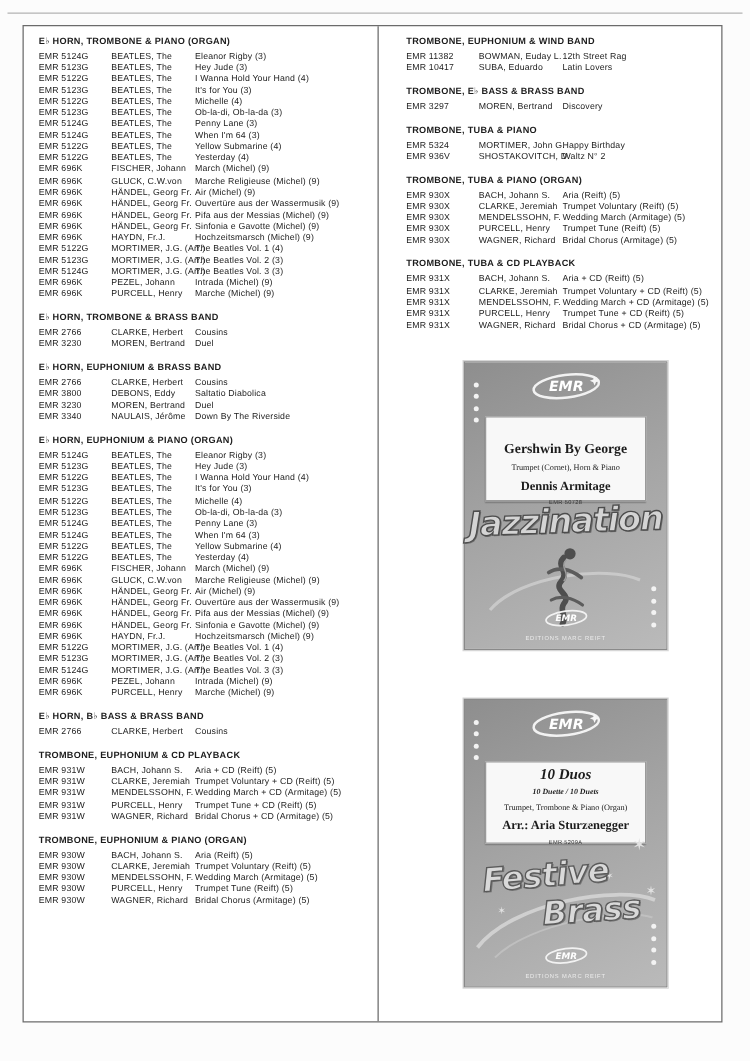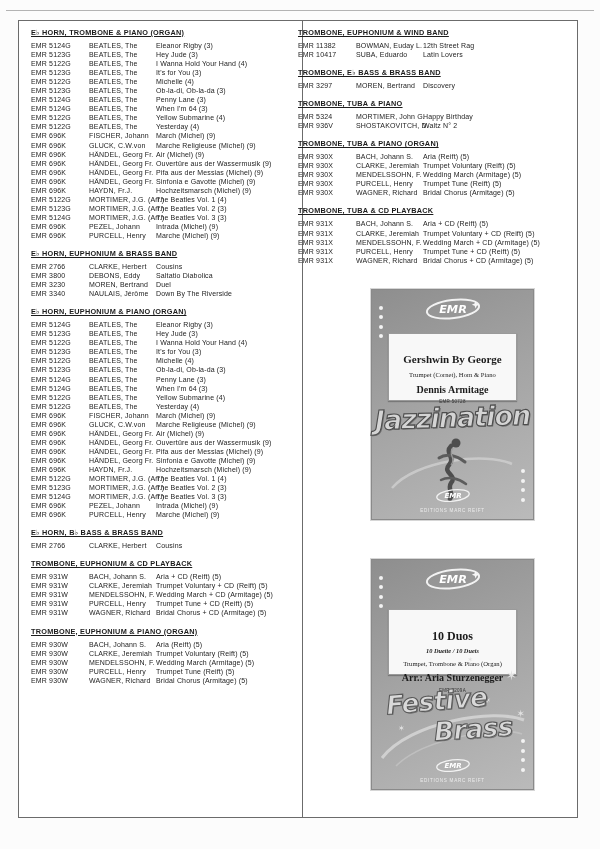--- a/index.html
+++ b/index.html
@@ -7,22 +7,22 @@
     width:600px;height:849px;position:relative;background:#fcfcfc;
     font-family:"Liberation Sans","DejaVu Sans",sans-serif;color:#1c1c1c;
     overflow:hidden;
   }
   .top-rule{position:absolute;left:6px;right:6px;top:10px;height:1px;background:#b3b3b3;}
   .outer-box{position:absolute;left:18px;top:20px;width:558px;height:796px;
     border:1px solid #6b6b6b;background:#ffffff;}
   .col-divider{position:absolute;left:283px;top:0;bottom:0;width:1px;background:#6b6b6b;}
   .col{position:absolute;top:6px;}
   #col-left{left:12px;width:264px;}
-  #col-right{left:279px;width:256px;}
-  .sec-title{font-size:7.3px;font-weight:bold;letter-spacing:.25px;margin:9px 0 4px 0;white-space:nowrap;text-decoration:underline;}
+  #col-right{left:306px;width:256px;}
+  .sec-title{font-size:7.3px;font-weight:bold;letter-spacing:.25px;margin:9px 0 4px 0;white-space:nowrap;}
   .section:first-child .sec-title{margin-top:1px;}
   .row{display:flex;white-space:nowrap;height:9.05px;line-height:9.05px;font-size:7px;letter-spacing:.15px;}
   .row .ref{width:58px;flex:none;}
   .row .comp{width:67px;flex:none;}
   .row .tit{flex:1;overflow:hidden;}
 
   
   .cover{position:absolute;left:352px;width:161px;height:229px;
     background:linear-gradient(155deg,#8e8e8e 0%,#a3a3a3 45%,#bababa 100%);
     border:1px solid #8a8a8a;box-shadow:0 0 0 1px #d6d6d6;}
@@ -33,21 +33,21 @@
   .dots-br{right:8px;bottom:12px;}
   .dot{width:4px;height:4px;border-radius:50%;background:#f3f3f3;margin:5.5px 0;}
   .emr-top{position:absolute;top:7px;left:0;right:0;display:flex;justify-content:center;}
   .emr-bottom{position:absolute;bottom:6px;left:0;right:0;text-align:center;}
   .publisher{font-size:4.6px;letter-spacing:.7px;color:#ececec;margin-top:1px;}
   .title-box{position:absolute;left:16px;right:16px;background:#f8f8f8;border:1px solid #9a9a9a;
     text-align:center;box-shadow:0 1px 1px rgba(0,0,0,.25);}
   #cover-jazzination .title-box{top:43px;height:66px;}
   #cover-festive .title-box{top:49px;height:64px;}
   .tb-title{font-family:"Liberation Serif","DejaVu Serif",serif;font-weight:bold;font-size:11px;margin-top:19px;}
-  #cover-festive .tb-title{font-size:12px;margin-top:19px;}
+  #cover-festive .tb-title{font-size:12px;margin-top:2px;font-style:italic;}
   .tb-sub-italic{font-family:"Liberation Serif","DejaVu Serif",serif;font-style:italic;font-weight:bold;font-size:6.3px;margin-top:2.5px;}
   .tb-instr{font-family:"Liberation Serif","DejaVu Serif",serif;font-size:6.6px;margin-top:6px;}
   .tb-author{font-family:"Liberation Serif","DejaVu Serif",serif;font-weight:bold;font-size:10px;margin-top:5.5px;}
   .tb-ref{font-size:4.5px;color:#333;margin-top:4.5px;letter-spacing:.3px;}
   .series-jazz{position:absolute;top:112px;left:0;right:0;text-align:center;
     font-family:"DejaVu Sans",sans-serif;font-style:italic;font-weight:bold;font-size:27px;
     color:#d4d4d4;-webkit-text-stroke:1.1px #4d4d4d;text-shadow:1px 1px 0 #6f6f6f;
     transform:rotate(-2deg);letter-spacing:-1px;}
   .festive-w1,.festive-w2{position:absolute;font-family:"DejaVu Sans",sans-serif;font-style:italic;font-weight:bold;
     color:#d9d9d9;-webkit-text-stroke:1.1px #5a5a5a;text-shadow:1px 1px 0 #777;}
@@ -177,20 +177,33 @@
           <span class="comp">PEZEL, Johann</span>
           <span class="tit">Intrada (Michel) (9)</span>
         </div>
         <div class="row">
           <span class="ref">EMR 696K</span>
           <span class="comp">PURCELL, Henry</span>
           <span class="tit">Marche (Michel) (9)</span>
         </div>
       </div>
       <div class="section">
+        <div class="sec-title">E♭ HORN, TROMBONE &amp; BRASS BAND</div>
+        <div class="row">
+          <span class="ref">EMR 2766</span>
+          <span class="comp">CLARKE, Herbert</span>
+          <span class="tit">Cousins</span>
+        </div>
+        <div class="row">
+          <span class="ref">EMR 3230</span>
+          <span class="comp">MOREN, Bertrand</span>
+          <span class="tit">Duel</span>
+        </div>
+      </div>
+      <div class="section">
         <div class="sec-title">E♭ HORN, EUPHONIUM &amp; BRASS BAND</div>
         <div class="row">
           <span class="ref">EMR 2766</span>
           <span class="comp">CLARKE, Herbert</span>
           <span class="tit">Cousins</span>
         </div>
         <div class="row">
           <span class="ref">EMR 3800</span>
           <span class="comp">DEBONS, Eddy</span>
           <span class="tit">Saltatio Diabolica</span>

